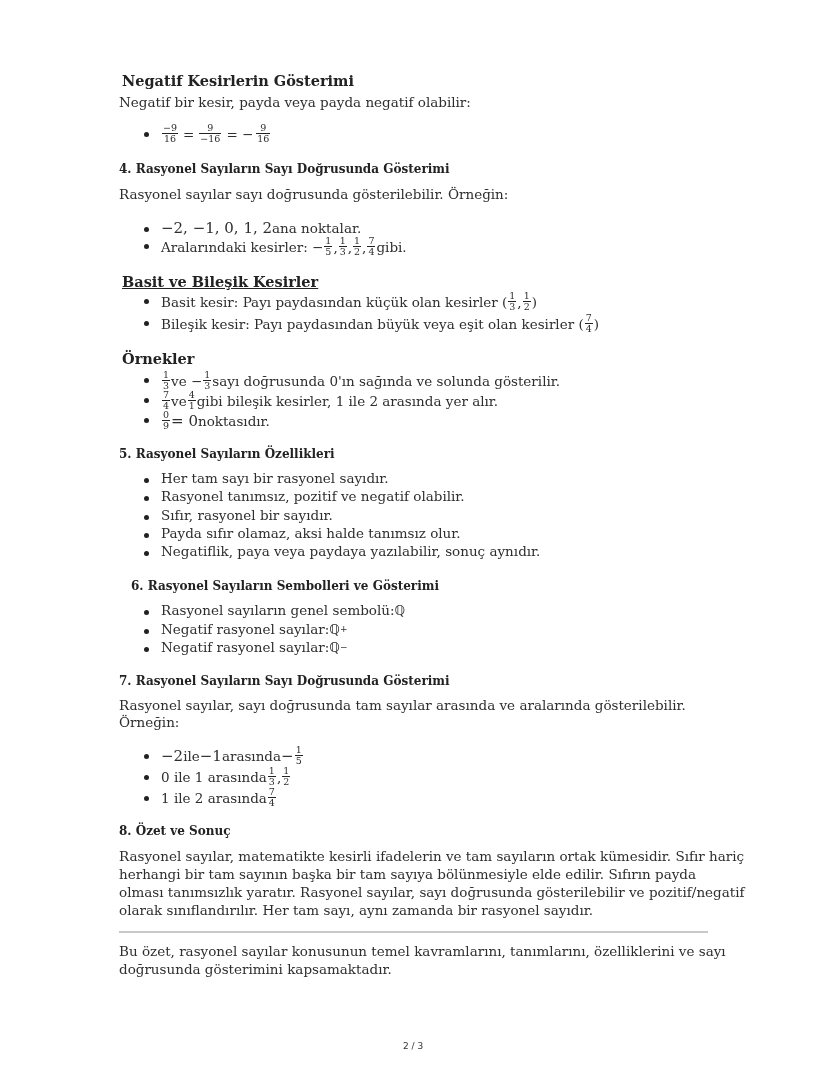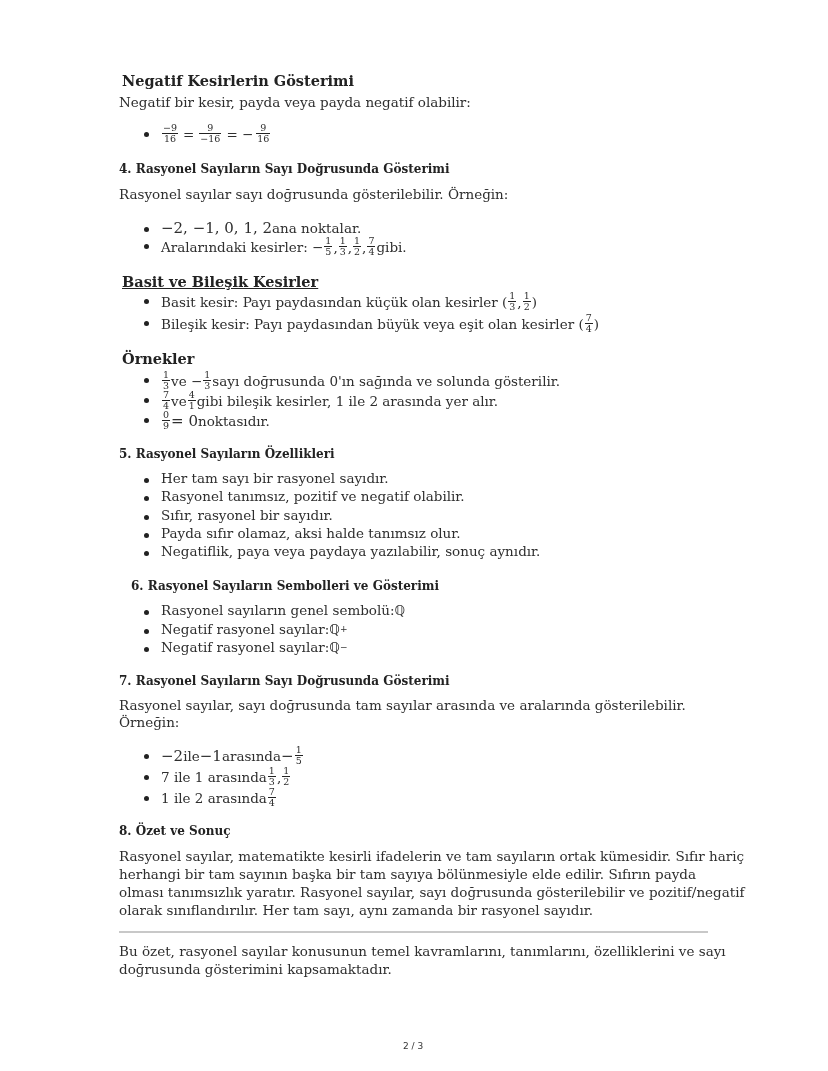--- a/index.html
+++ b/index.html
@@ -202,21 +202,21 @@
       <span> arasında </span>
       <span class="m" style="font-size:15px;">−</span>
     <span class="frac">
         <span class="num">1</span>
         <span class="bar"></span>
         <span class="den">5</span>
       </span>
   </div>
   <div class="bullet" style="left:144px; top:775px;"></div>
   <div class="abs li" style="left:161px; top:766px;">
-    <span>7 ile 1 arasında </span>
+    <span>0 ile 1 arasında </span>
     <span class="frac">
         <span class="num">1</span>
         <span class="bar"></span>
         <span class="den">3</span>
       </span>
       <span>, </span>
     <span class="frac">
         <span class="num">1</span>
         <span class="bar"></span>
         <span class="den">2</span>

